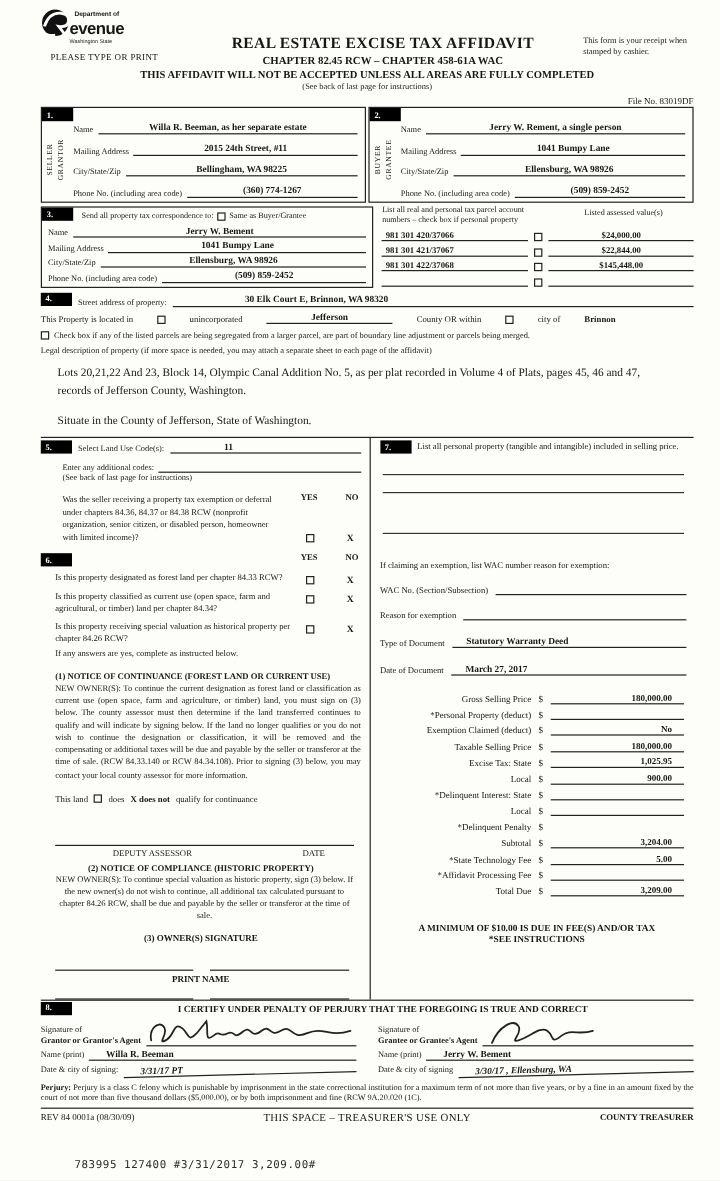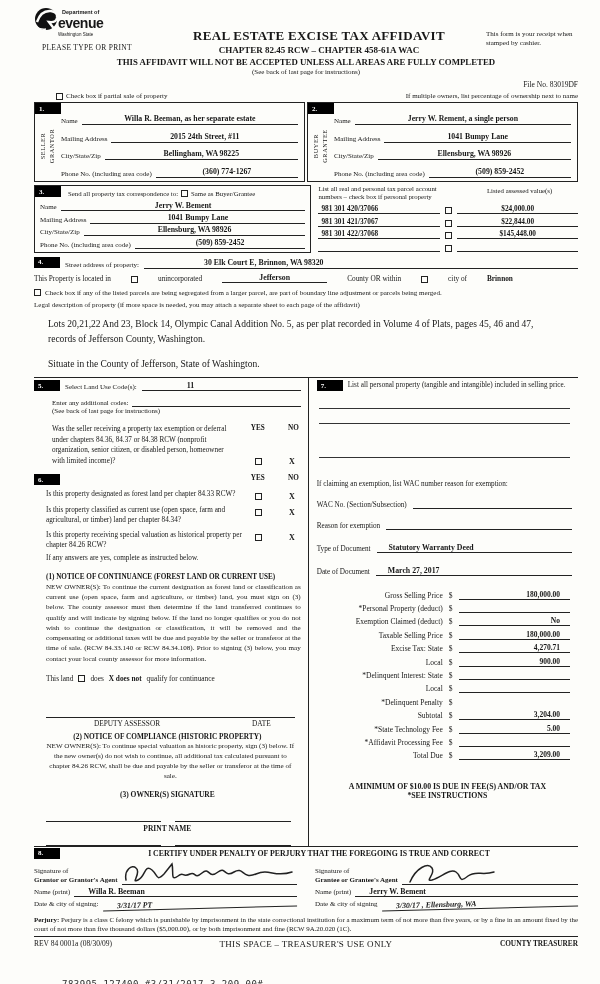--- a/index.html
+++ b/index.html
@@ -162,27 +162,20 @@
     <div class="title-wrap">
       <div class="title">REAL ESTATE EXCISE TAX AFFIDAVIT</div>
       <div class="subtitle">CHAPTER 82.45 RCW – CHAPTER 458-61A WAC</div>
     </div>
     <div class="receipt">This form is your receipt when stamped by cashier.</div>
   </div>
   <div class="warn">THIS AFFIDAVIT WILL NOT BE ACCEPTED UNLESS ALL AREAS ARE FULLY COMPLETED</div>
   <div class="seeback">(See back of last page for instructions)</div>
   <div class="fileno">File No. 83019DF</div>
 
-  <div class="toprow">
-    <span class="cbline">
-      <span class="cb"></span>
-      <span>Check box if partial sale of property</span>
-    </span>
-    <span>If multiple owners, list percentage of ownership next to name</span>
-  </div>
 
   <div class="parties">
     <div class="party">
       <div class="secnum">1.</div>
       <div class="side">
         <div class="vtext">
           <div>SELLER</div>
           <div>GRANTOR</div>
         </div>
       </div>
@@ -452,21 +445,21 @@
               <span class="mline">No</span>
             </div>
         <div class="mrow">
               <span class="mlabel">Taxable Selling Price</span>
               <span class="mdollar">$</span>
               <span class="mline">180,000.00</span>
             </div>
         <div class="mrow">
               <span class="mlabel">Excise Tax:  State</span>
               <span class="mdollar">$</span>
-              <span class="mline">4,270.71</span>
+              <span class="mline">1,025.95</span>
             </div>
         <div class="mrow">
               <span class="mlabel">Local</span>
               <span class="mdollar">$</span>
               <span class="mline">900.00</span>
             </div>
         <div class="mrow">
               <span class="mlabel">*Delinquent Interest:  State</span>
               <span class="mdollar">$</span>
               <span class="mline"></span>

